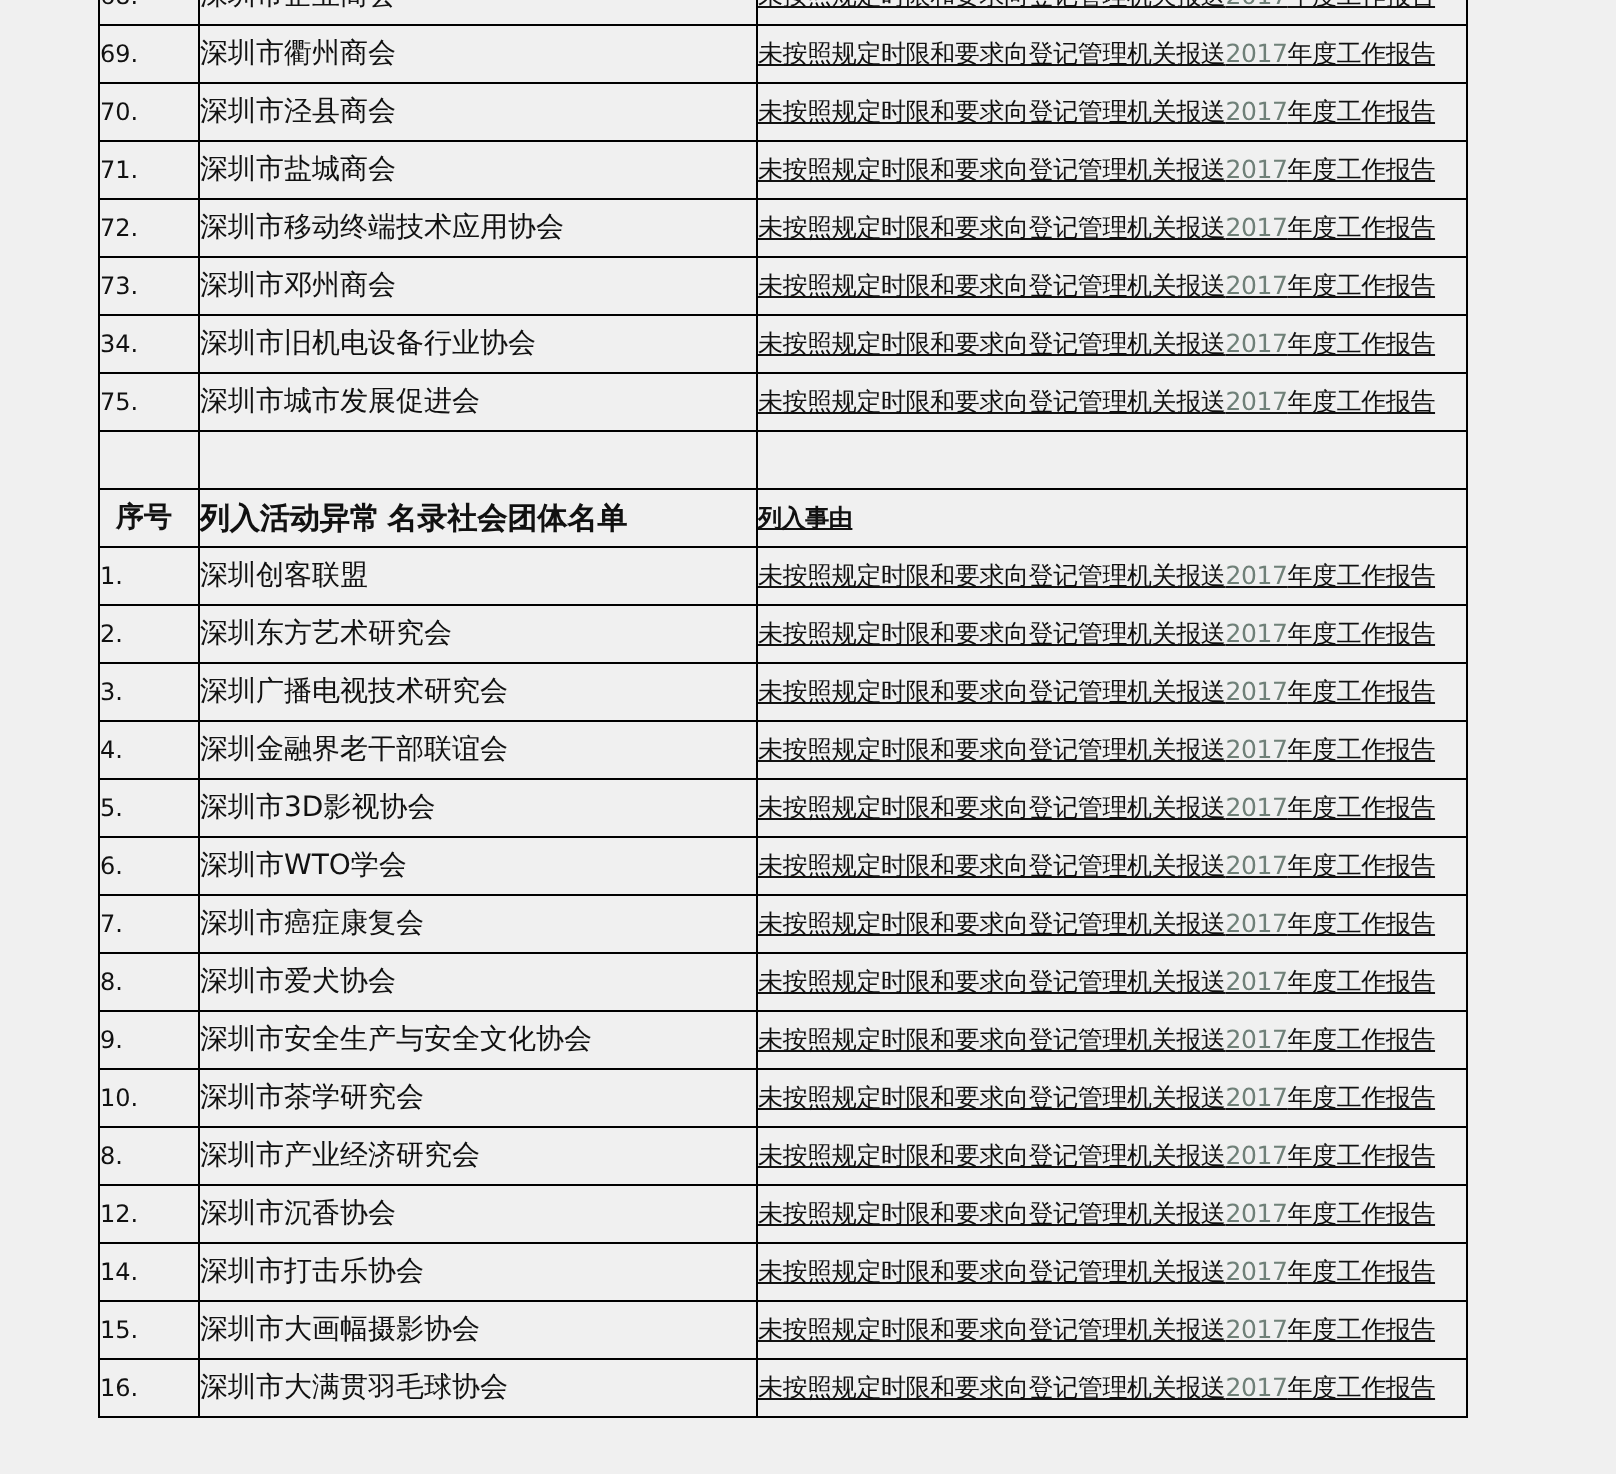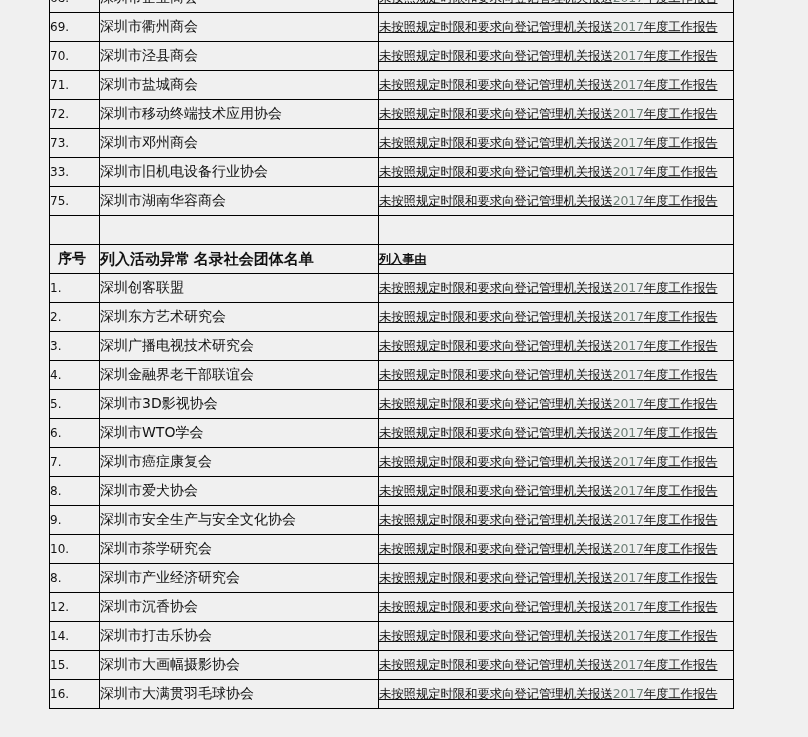--- a/index.html
+++ b/index.html
@@ -74,27 +74,27 @@
     <td class="c-num">72.</td>
     <td class="c-name">深圳市移动终端技术应用协会</td>
     <td class="c-reason"><span class="r-pre">未按照规定时限和要求向登记管理机关报送</span><span class="r-year">2017</span><span class="r-suf">年度工作报告</span></td>
   </tr>
         <tr class="data-row">
     <td class="c-num">73.</td>
     <td class="c-name">深圳市邓州商会</td>
     <td class="c-reason"><span class="r-pre">未按照规定时限和要求向登记管理机关报送</span><span class="r-year">2017</span><span class="r-suf">年度工作报告</span></td>
   </tr>
         <tr class="data-row">
-    <td class="c-num">33.</td>
+    <td class="c-num">34.</td>
     <td class="c-name">深圳市旧机电设备行业协会</td>
     <td class="c-reason"><span class="r-pre">未按照规定时限和要求向登记管理机关报送</span><span class="r-year">2017</span><span class="r-suf">年度工作报告</span></td>
   </tr>
         <tr class="data-row">
     <td class="c-num">75.</td>
-    <td class="c-name">深圳市湖南华容商会</td>
+    <td class="c-name">深圳市城市发展促进会</td>
     <td class="c-reason"><span class="r-pre">未按照规定时限和要求向登记管理机关报送</span><span class="r-year">2017</span><span class="r-suf">年度工作报告</span></td>
   </tr>
         <tr class="empty-row">
     <td class="c-num"></td>
     <td class="c-name"></td>
     <td class="c-reason"></td>
   </tr>
         <tr class="header-row">
     <th class="c-num">序号</th>
     <th class="c-name">列入活动异常 名录社会团体名单</th>

